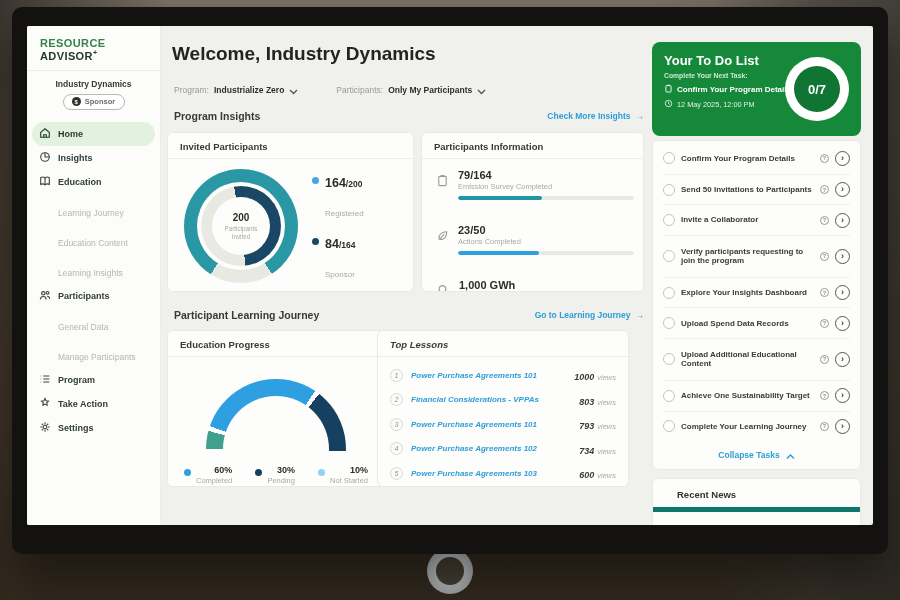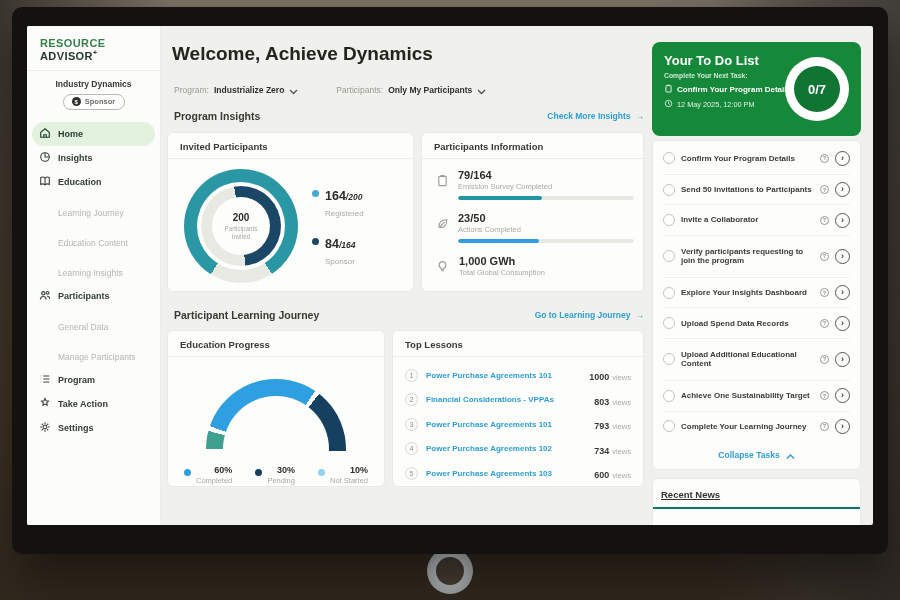--- a/index.html
+++ b/index.html
@@ -55,41 +55,41 @@
   .sec-row.r1 { top:84px; } .sec-row.r2 { top:283px; }
   .sec-title { font-size:10.5px; font-weight:800; color:#3a3a35; }
   .sec-link { font-size:8.5px; font-weight:700; color:#2e9ed6; display:flex; align-items:center; gap:5px; }
 
   .card { position:absolute; background:#fdfdfc; border:1px solid #e9e9e5; border-radius:6px; overflow:hidden; }
   .card-hd { padding:8px 12px 6px; font-size:9.5px; font-weight:800; color:#3a3a35; border-bottom:1px solid #ececea; }
 
   .card-a { left:140px; top:106px; width:247px; height:160px; }
   .card-b { left:394px; top:106px; width:223px; height:160px; }
   .card-c { left:140px; top:304px; width:218px; height:157px; }
-  .card-d { left:365px; top:304px; width:252px; height:157px; }
+  .card-d { left:350px; top:304px; width:252px; height:157px;font-style:italic; }
 
   
   .card-a .body { display:flex; align-items:center; padding:10px 10px 0 16px; }
   .donut { position:relative; width:114px; height:114px; border-radius:50%; }
   .donut .gap1 { position:absolute; inset:13px; border-radius:50%; background:#fdfdfc; }
   .donut .ring2 { position:absolute; inset:17px; border-radius:50%; }
   .donut .hole { position:absolute; inset:28px; border-radius:50%; background:#fdfdfc;
     display:flex; flex-direction:column; align-items:center; justify-content:center; }
   .donut .cv { font-size:10px; font-weight:800; color:#2d2d28; }
   .donut .cl { font-size:6.3px; color:#a9a9a3; text-align:center; width:46px; line-height:1.25; margin-top:2px; }
   .legend-col { margin-left:14px; display:flex; flex-direction:column; gap:16px; }
   .leg { display:flex; gap:6px; align-items:flex-start; }
   .bullet { width:7px; height:7px; border-radius:50%; margin-top:4px; }
   .leg .v { font-size:12.5px; font-weight:800; color:#2d2d28; }
-  .leg .t { font-size:8.5px; font-weight:700; color:#2d2d28;font-style:italic; }
-  .leg .l { font-size:8px; color:#a9a9a3; margin-top:5px; }
+  .leg .t { font-size:8.5px; font-weight:700; color:#2d2d28; }
+  .leg .l { font-size:8px; color:#a9a9a3; margin-top:18px; }
 
   
   .card-b .body { padding:10px 14px; }
-  .info-row { display:flex; gap:9px; margin-bottom:12px; }
+  .info-row { display:flex; gap:9px; margin-bottom:24px; }
   .info-row .ic { width:14px; padding-top:4px; color:#9a9a94; }
   .info-row .v { font-size:11px; font-weight:800; color:#2d2d28; }
   .info-row .l { font-size:7.5px; color:#a9a9a3; margin-top:1px; }
   .bar { width:176px; height:4px; border-radius:2px; background:#e9e9e4; margin-top:5px; overflow:hidden; }
   .bar .fill { height:100%; border-radius:2px; }
 
   
   .gauge-wrap { position:relative; width:140px; height:72px; margin:22px auto 0; overflow:hidden; }
   .gauge-arc { position:absolute; left:0; top:0; width:140px; height:140px; border-radius:50%; }
   .gauge-hole { position:absolute; left:17px; top:17px; width:106px; height:106px; border-radius:50%; background:#fdfdfc; }
@@ -132,21 +132,21 @@
   .task .inf { flex:0 0 9px; width:9px; height:9px; border:1px solid #9a9a94; border-radius:50%;
     color:#8b8b85; font-size:5.5px; display:flex; align-items:center; justify-content:center; font-weight:700; }
   .task .go { flex:0 0 15px; width:15px; height:15px; border:1.3px solid #55554f; border-radius:50%;
     color:#44443f; font-size:9px; display:flex; align-items:center; justify-content:center; font-weight:700; padding-bottom:1px; }
   .collapse-row { height:28px; display:flex; align-items:center; justify-content:center; gap:6px; }
   .collapse-row .cl2 { font-size:8.5px; font-weight:700; color:#2e9ed6; }
 
   
   .news { position:absolute; left:625px; top:452px; width:209px; height:70px; background:#fdfdfc;
     border:1px solid #e9e9e5; border-radius:6px; }
-  .news .nh { padding:10px 8px 7px; font-size:9.5px; font-weight:800; color:#33332e; border-bottom:2px solid #0f766e;text-decoration:underline; }
+  .news .nh { padding:10px 24px 7px; font-size:9.5px; font-weight:800; color:#33332e; border-bottom:5px solid #0f766e; }
 
   .chev { display:inline-block; }
   .arrow { font-weight:700; }
 </style>
 </head>
 <body>
 
 <div class="photo-bg"></div>
 <div class="bg-right-band"></div>
 <div class="stand-ring">
@@ -226,21 +226,21 @@
       <div class="nav-item">
         <span><svg width="12" height="12" viewBox="0 0 14 14" fill="none" stroke="#3a453e" stroke-width="1.3">
                 <circle cx="7" cy="7" r="2.2"></circle>
                 <path d="M7 1.5v2M7 10.5v2M1.5 7h2M10.5 7h2M3.2 3.2l1.4 1.4M9.4 9.4l1.4 1.4M10.8 3.2 9.4 4.6M4.6 9.4l-1.4 1.4"></path>
               </svg></span>
         <span>Settings</span>
       </div>
     </div>
   </div>
 
-  <div class="page-title">Welcome, Achieve Dynamics</div>
+  <div class="page-title">Welcome, Industry Dynamics</div>
   <div class="filters">
     <div class="filter">
       <span class="flabel">Program:</span>
       <span class="fvalue">Industrialize Zero</span>
       <span class="chev"><svg width="9" height="6" viewBox="0 0 9 6" fill="none" stroke="#55554f" stroke-width="1.3">
               <polyline points="1,1 4.5,4.5 8,1"></polyline>
             </svg></span>
     </div>
     <div class="filter">
       <span class="flabel">Participants:</span>

